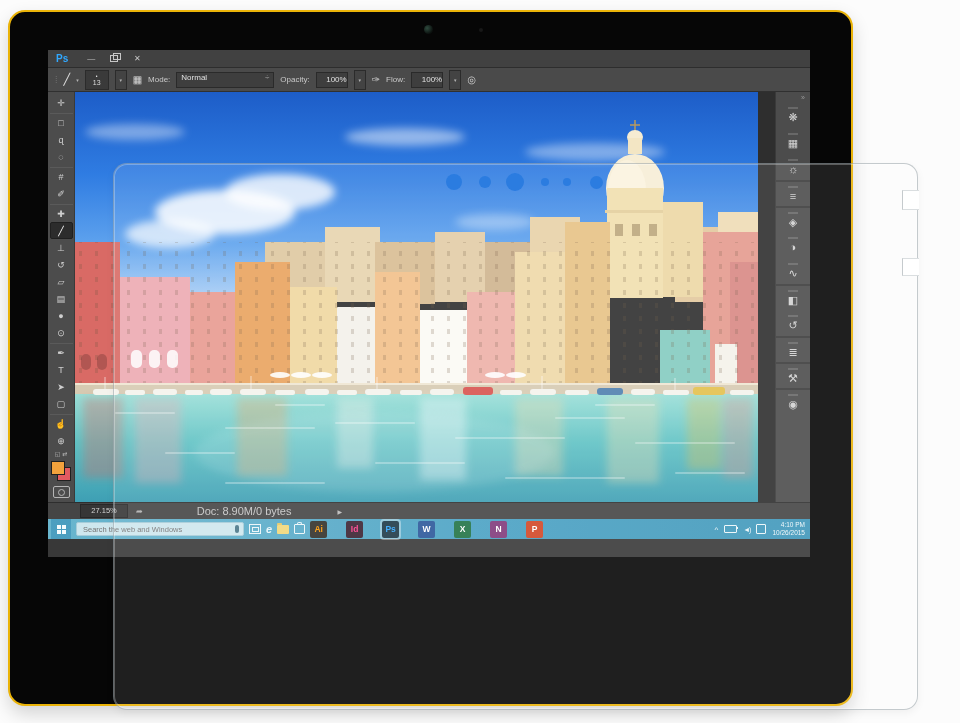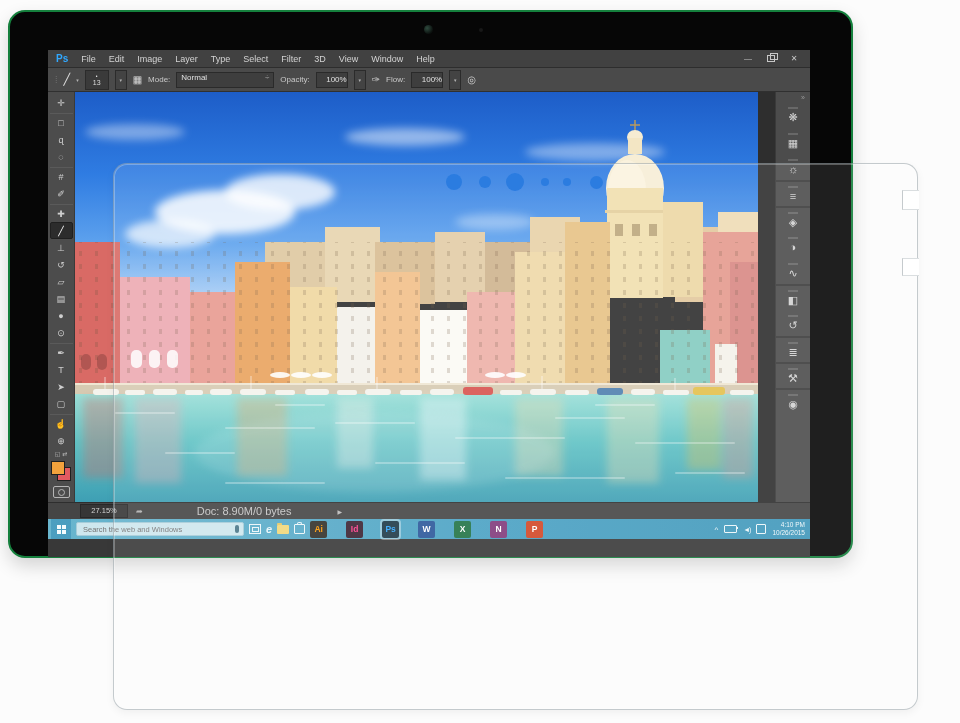--- a/index.html
+++ b/index.html
@@ -1,20 +1,20 @@
 <!DOCTYPE html>
 <html><head>
 <meta charset="utf-8">
 <style>
   html,body{margin:0;padding:0;background:#ffffff;}
   .stage{position:relative;width:960px;height:723px;background:#fcfcfc;overflow:hidden;
          font-family:"Liberation Sans",sans-serif;}
   
-  .device{position:absolute;left:8px;top:10px;width:845px;height:548px;background:#060606;
-          border:2px solid #15803d;border-radius:17px;box-sizing:border-box;
+  .device{position:absolute;left:8px;top:10px;width:845px;height:696px;background:#060606;
+          border:2px solid #eab308;border-radius:17px;box-sizing:border-box;
           box-shadow:0 8px 18px rgba(0,0,0,.16);}
   .camera{position:absolute;left:414px;top:13px;width:9px;height:9px;border-radius:50%;
           background:radial-gradient(circle at 35% 35%,#2e4a3e,#0b100e 70%);}
   .camera2{position:absolute;left:469px;top:16px;width:4px;height:4px;border-radius:50%;background:#181818;}
   .screen{position:absolute;left:38px;top:38px;width:762px;height:507px;background:#383838;overflow:hidden;}
 
   
   .menubar{height:18px;background:#414141;border-bottom:1px solid #2d2d2d;display:flex;
            align-items:center;padding:0 6px;box-sizing:border-box;}
   .ps-logo{color:#31a8ff;font-weight:bold;font-size:10px;margin:0 13px 0 2px;}
@@ -138,33 +138,20 @@
 
 <div class="stage">
   <div class="device">
     <span class="camera"></span>
     <span class="camera2"></span>
 
     <div class="screen">
 
       <div class="menubar">
         <span class="ps-logo">Ps</span>
-        <div class="menu-items" id="menu-items">
-            <span class="menu-item">File</span>
-            <span class="menu-item">Edit</span>
-            <span class="menu-item">Image</span>
-            <span class="menu-item">Layer</span>
-            <span class="menu-item">Type</span>
-            <span class="menu-item">Select</span>
-            <span class="menu-item">Filter</span>
-            <span class="menu-item">3D</span>
-            <span class="menu-item">View</span>
-            <span class="menu-item">Window</span>
-            <span class="menu-item">Help</span>
-          </div>
         <div class="win-controls">
           <span class="win-btn">—</span>
           <span class="win-btn"><i class="restore-glyph"></i></span>
           <span class="win-btn">✕</span>
         </div>
       </div>
 
       <div class="optionsbar">
         <span class="grip">⁞</span>
         <span class="ob-brush">╱</span>

